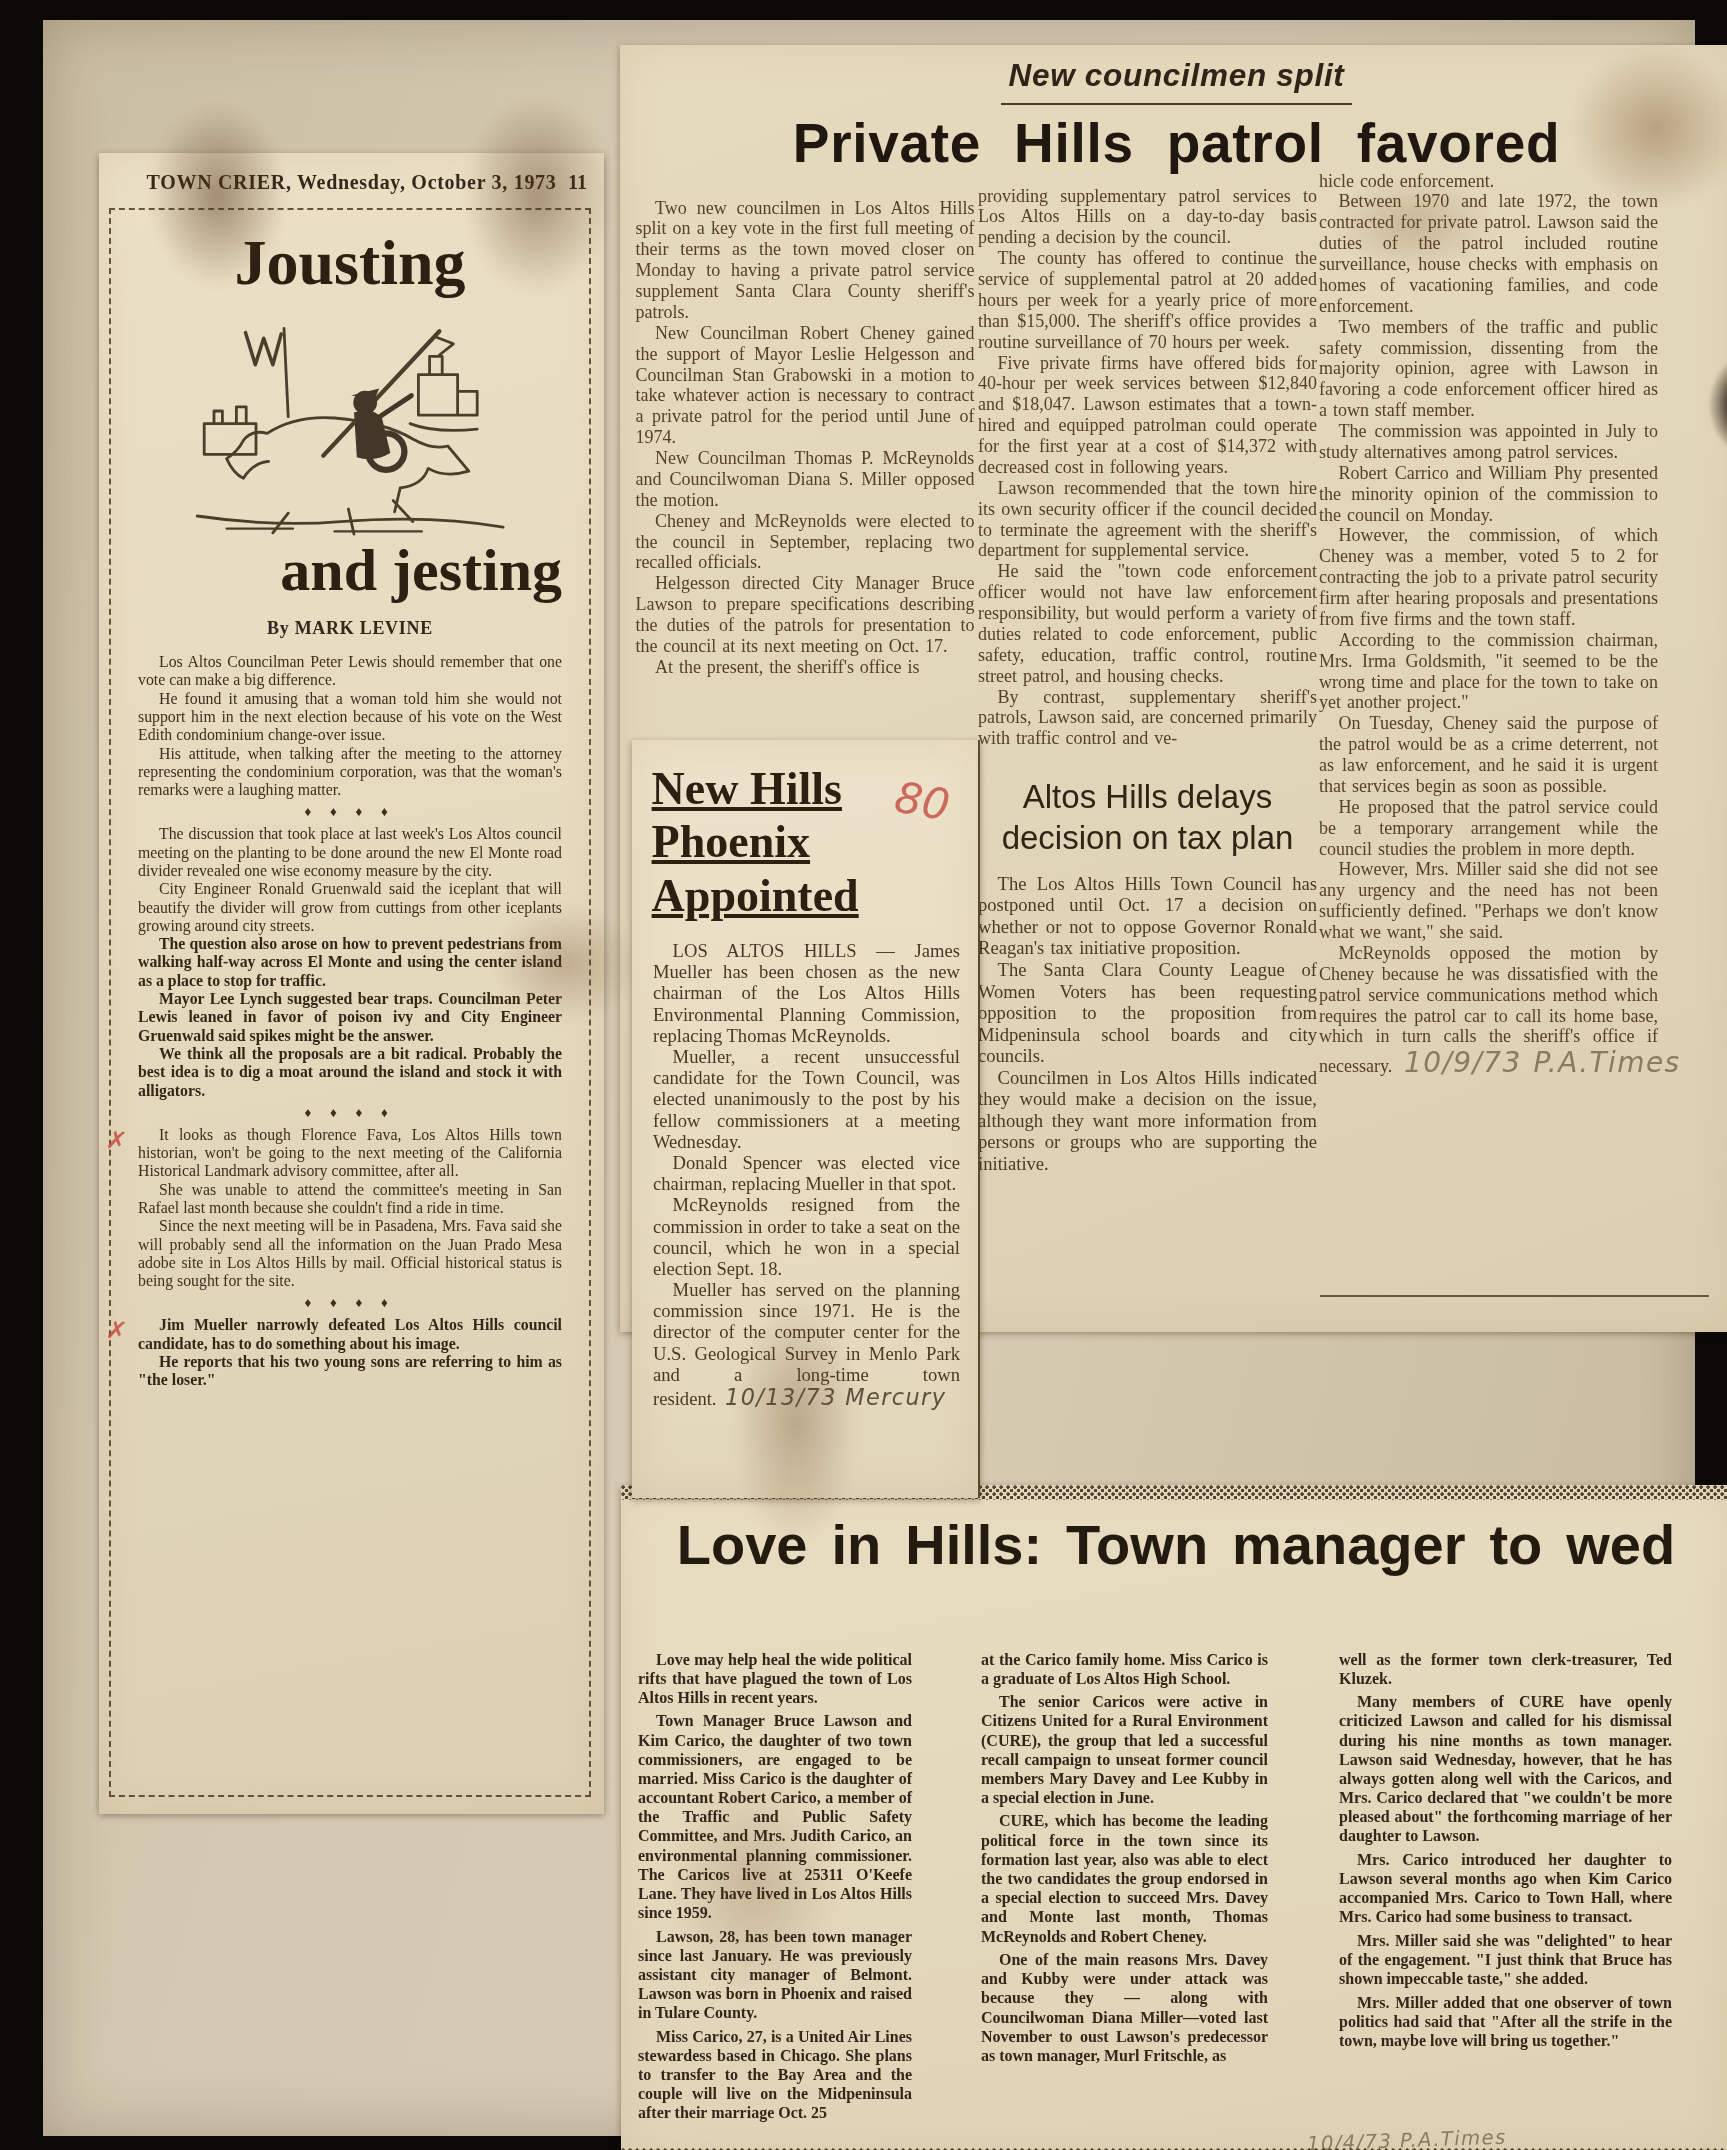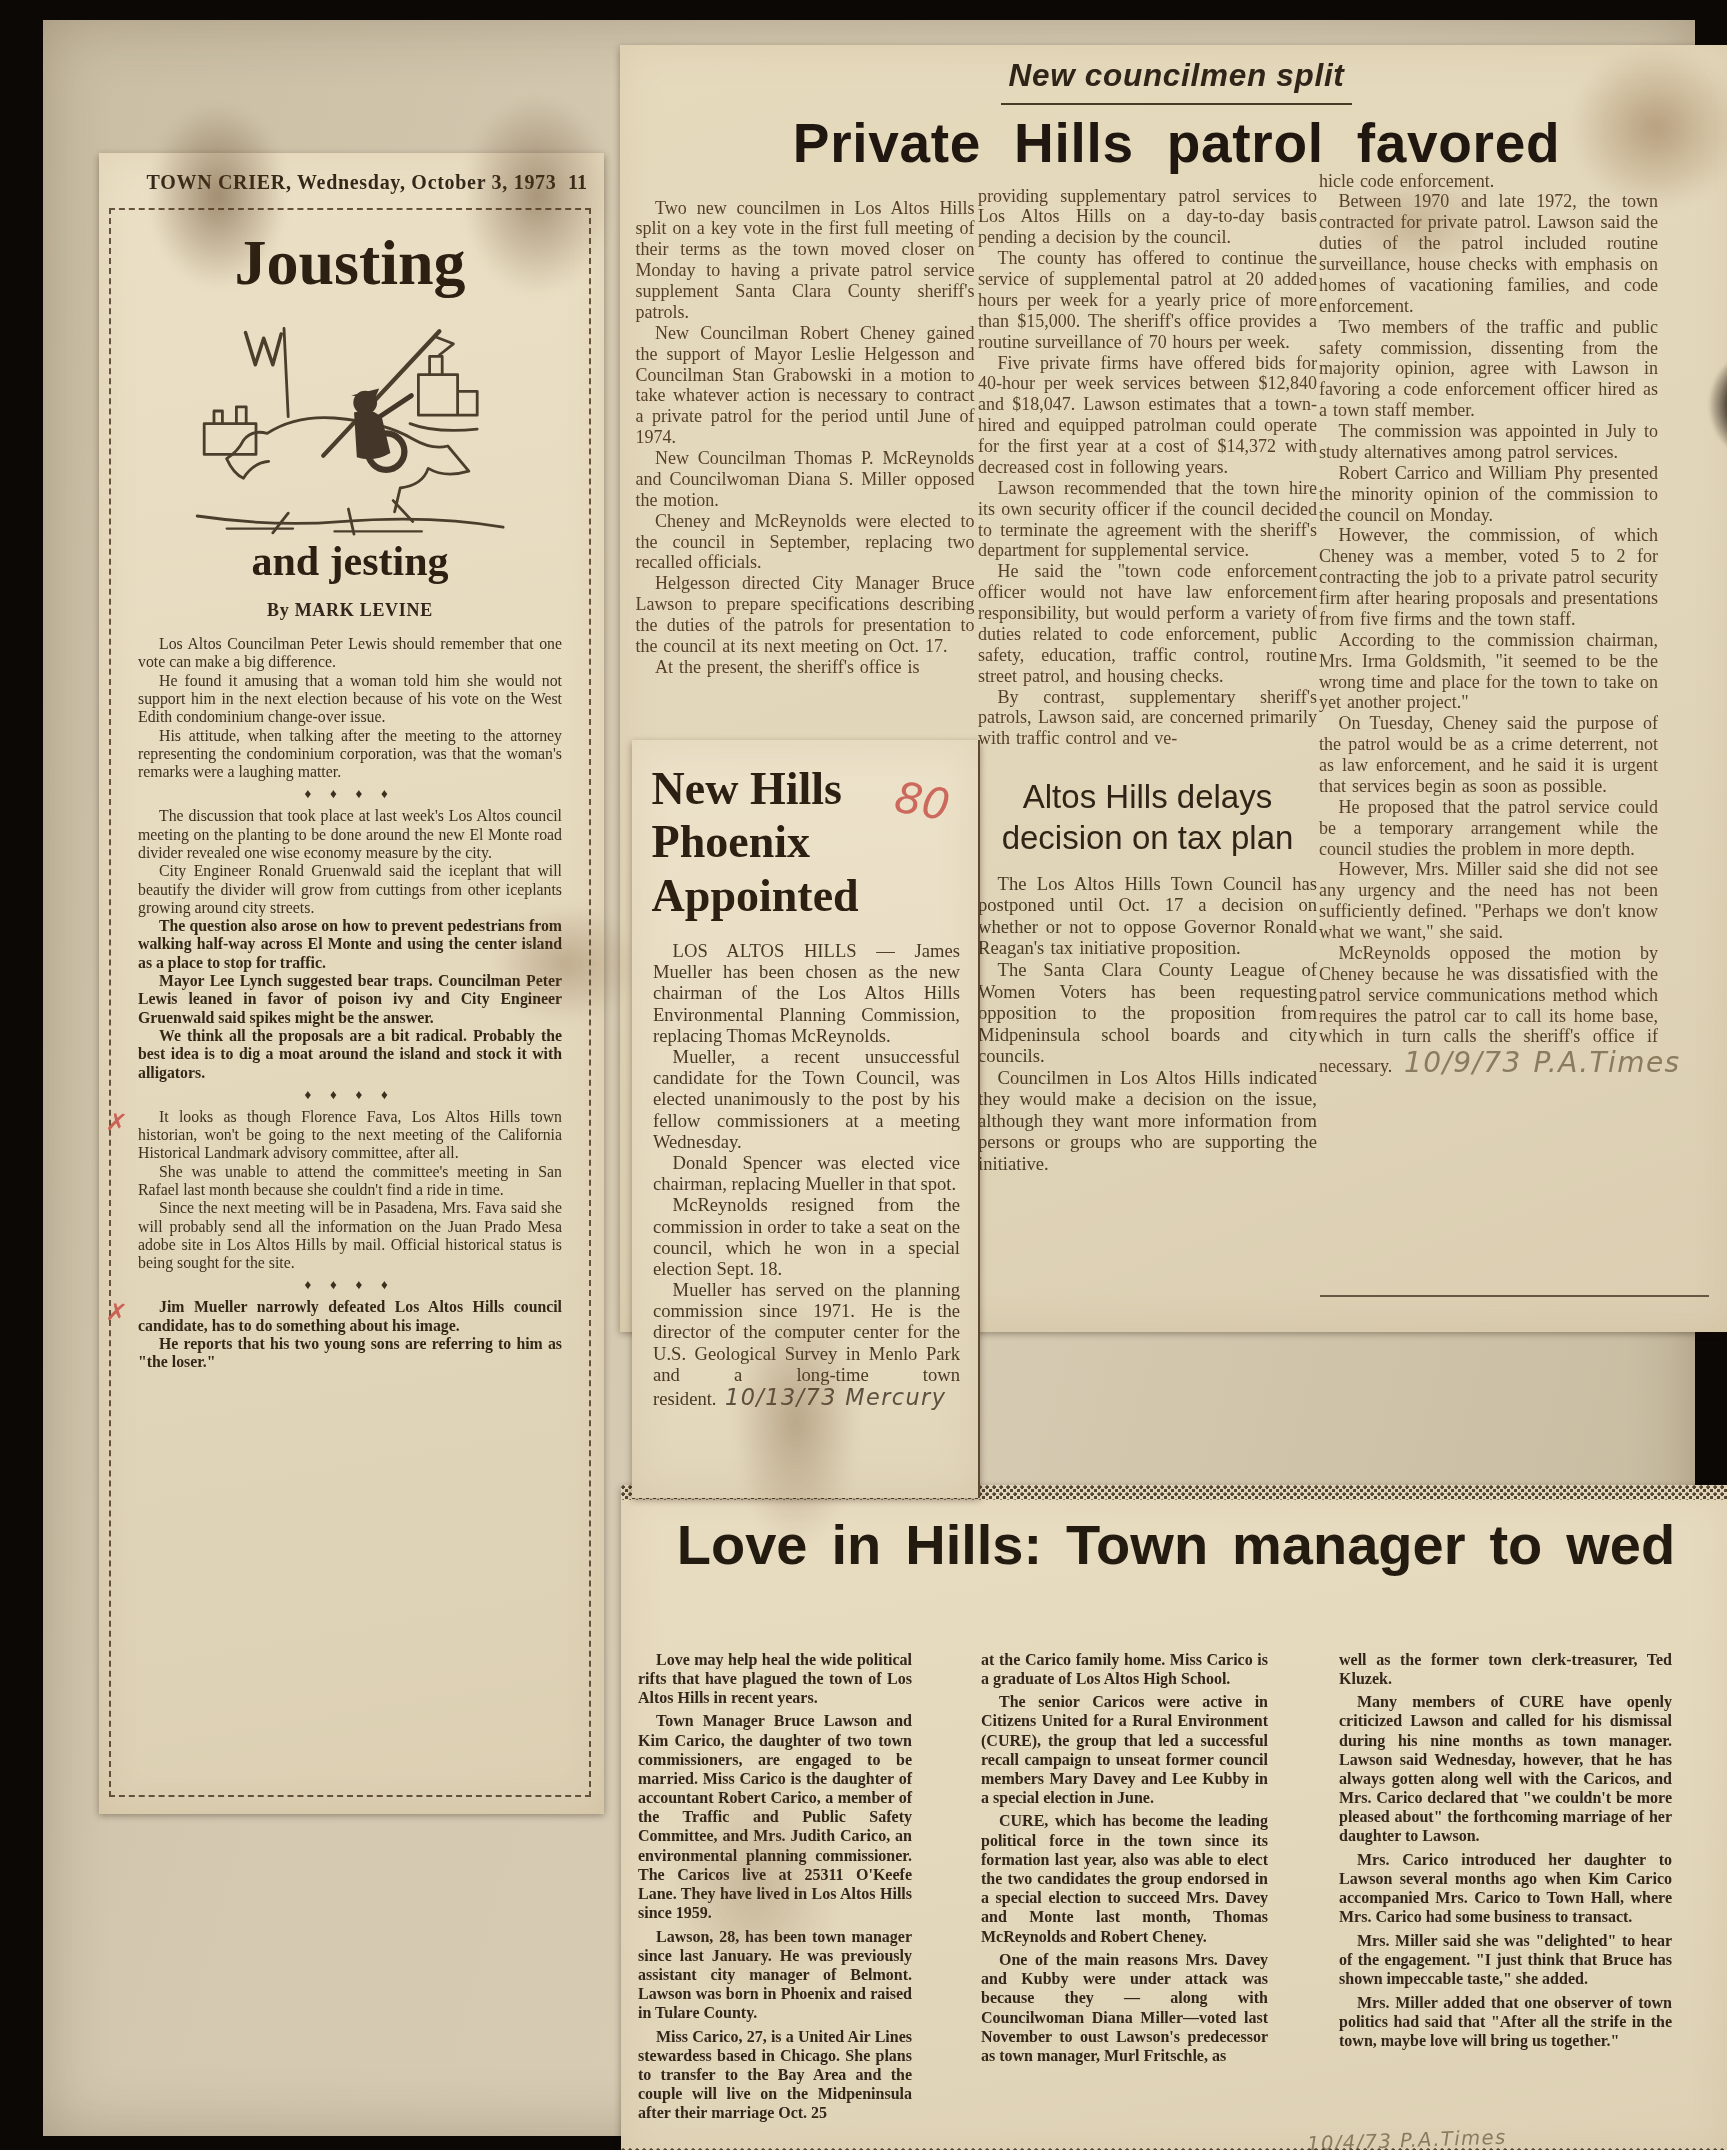--- a/index.html
+++ b/index.html
@@ -32,21 +32,21 @@
   .jt-stitch {
     position:absolute; top:55px; left:9.8px; right:12.6px; bottom:17px;
     border:2.1px dashed #4e3b26; opacity:.85;
   }
   .jt-content { position:absolute; top:70px; left:39px; right:42px; }
   .jt-head {
     font-weight:bold; font-size:64px; line-height:1.0; text-align:center;
     color:#2c2013; margin:8.4px 0 0 0;
   }
   .knight { display:block; margin:11.2px auto 0 auto; }
-  .jt-head2 { font-weight:bold; font-size:42px; line-height:1.0; text-align:center; color:#2c2013; margin:2.8px 0 0 0; }
+  .jt-head2 { font-weight:bold; font-size:60px; line-height:1.0; text-align:right; color:#2c2013; margin:2.8px 0 0 0; }
   .jt-byline { text-align:center; font-weight:bold; font-size:18px; letter-spacing:0.7px; color:#33261a; margin:18px 0 14px 0; }
   .jt-body p {
     font-size:15.8px; line-height:1.16; text-align:justify; margin:0;
     text-indent:21px; color:#3e2f1f;
   }
   .jt-body p.b { font-weight:bold; color:#352717; }
   .sep { text-align:center; font-size:13.3px; letter-spacing:7.7px; color:#3e2f1f; margin:4.9px 0; }
   .xm { position:relative; }
   .xmark {
     position:absolute; left:-32px; top:0px;
@@ -88,21 +88,21 @@
     color:#8a7a5e; letter-spacing:1.4px; white-space:nowrap; font-weight:normal;
   }
   .patrol-rule { position:absolute; left:700px; right:24px; bottom:35px; border-top:2.1px solid #4a3827; opacity:.8; }
   
   #chairman {
     left:589px; top:720px; width:346px; height:758px; z-index:5;
     background:linear-gradient(175deg,#ece2c9 0%, #e7dcc2 60%, #e1d5b9 100%);
     border-right:2.1px solid #5c4832;
   }
   .ch-head {
-    margin:22.4px 0 0 19.6px; font-weight:bold; font-size:46px; line-height:1.16; color:#2c2013;
+    margin:22.4px 0 0 19.6px; font-weight:bold; font-size:46px; line-height:1.16; color:#2c2013;text-decoration:underline;
   }
   .ch-mark {
     position:absolute; top:36px; right:28px;
     font-family:"DejaVu Sans",sans-serif; font-style:italic; font-size:43px;
     color:#c8554a; transform:rotate(10deg); opacity:.85;
   }
   .ch-body { margin:18px 18px 0 21px; }
   .ch-body p {
     font-size:18.6px; line-height:1.14; text-align:justify; margin:0;
     text-indent:19.6px; color:#4a3824;

